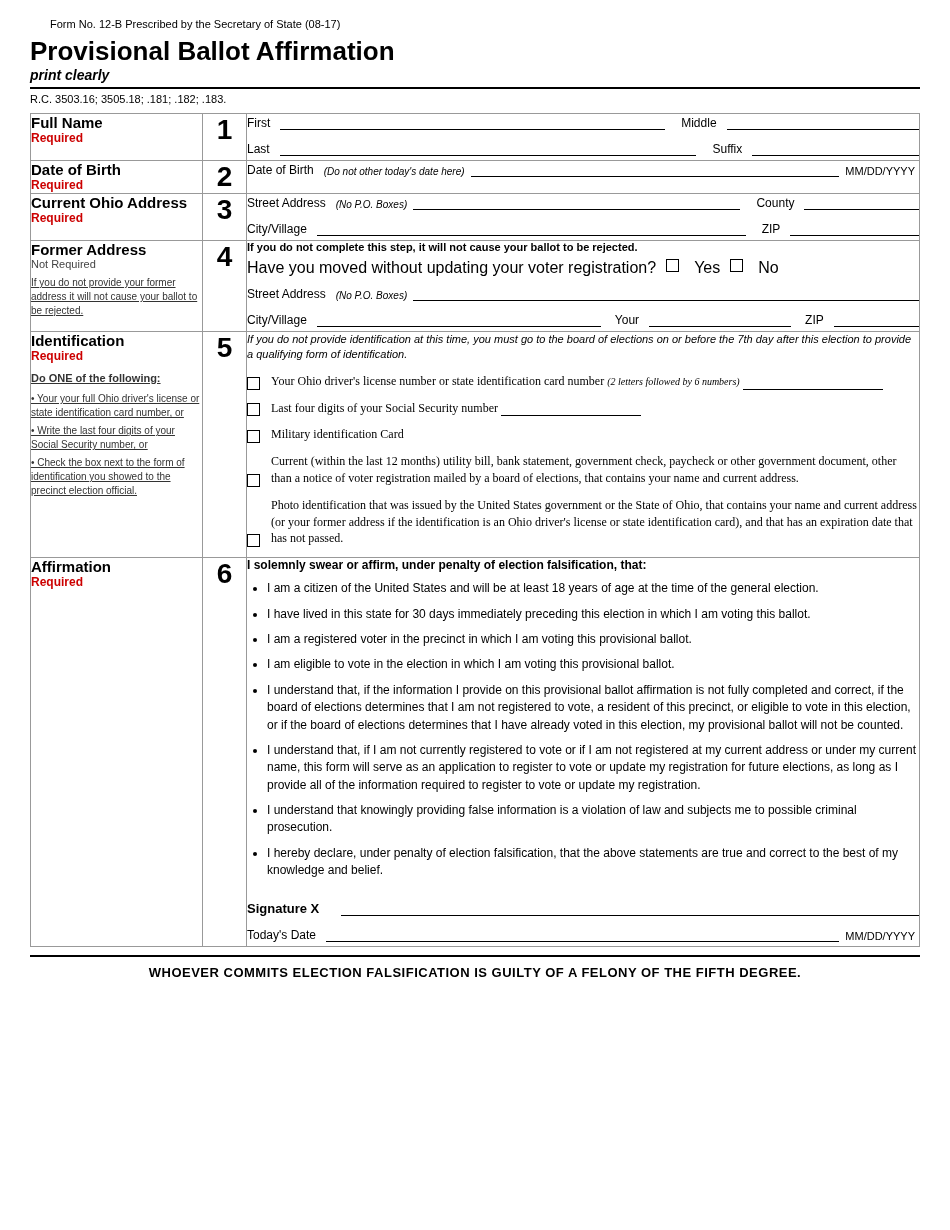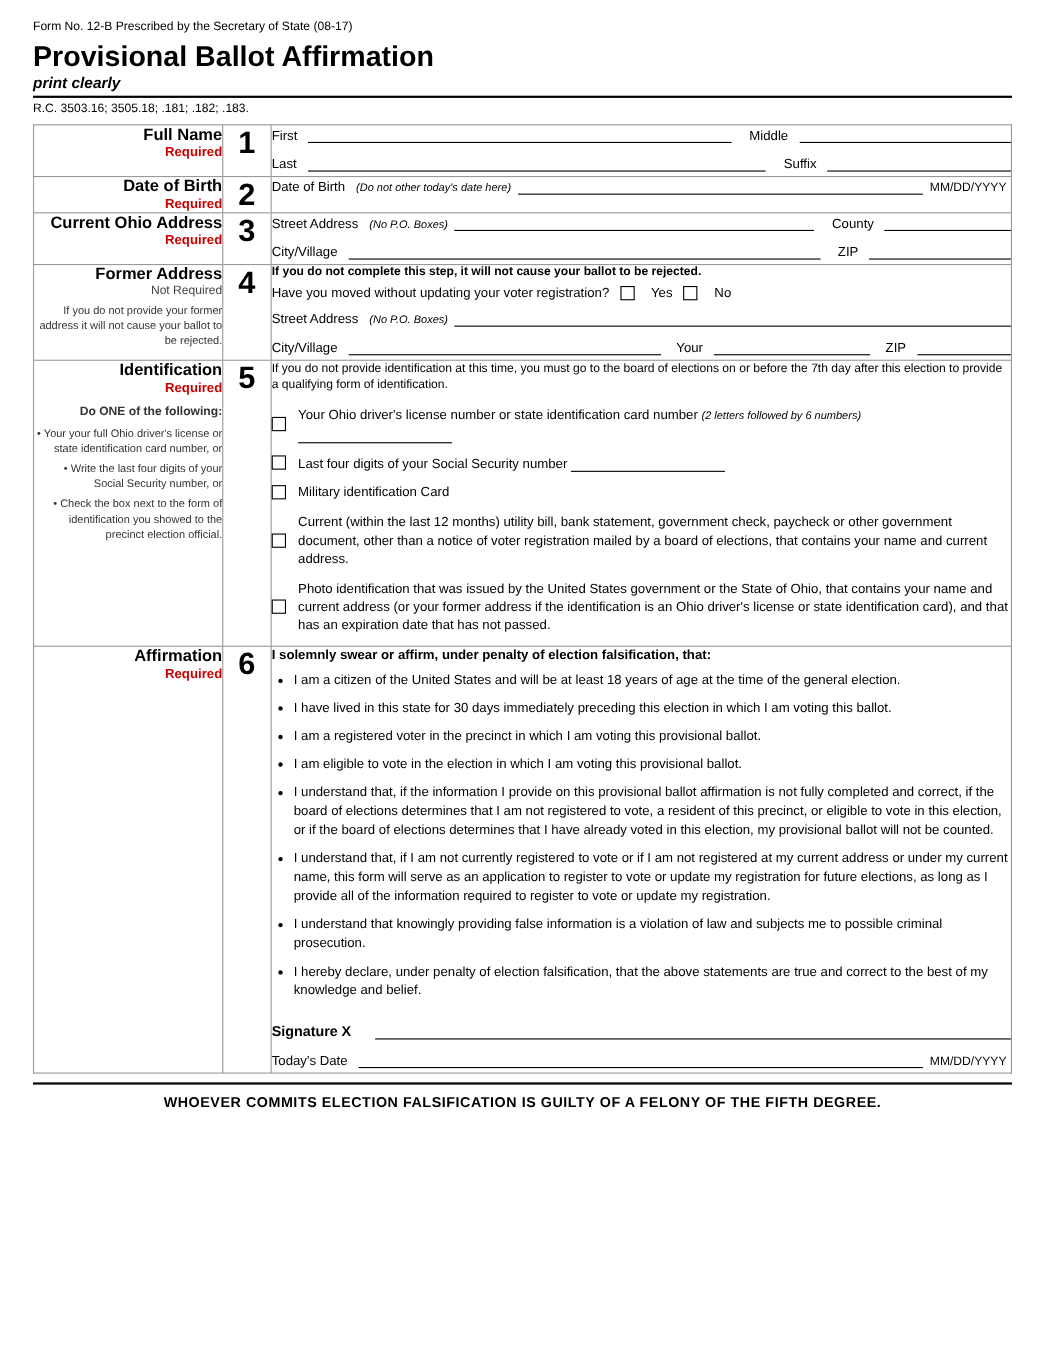--- a/index.html
+++ b/index.html
@@ -4,62 +4,62 @@
   <style>
     * { box-sizing: border-box; margin: 0; padding: 0; }
     body {
       font-family: Arial, sans-serif;
       font-size: 12px;
       background: #fff;
       color: #000;
       width: 950px;
       padding: 18px 30px 18px 30px;
     }
-    .form-meta { font-size: 11px; margin-bottom: 6px; }
+    .form-meta { font-size: 11px; margin-bottom: 6px; margin-left: 20px; }
     .form-title-row { display: flex; justify-content: space-between; align-items: baseline; border-bottom: 2px solid #000; padding-bottom: 4px; margin-bottom: 4px; flex-direction: column; }
     .form-title { font-size: 26px; font-weight: 900; }
     .print-clearly { font-style: italic; font-weight: bold; font-size: 14px; }
     .rc-line { font-size: 11px; margin-bottom: 8px; }
     
     .form-table { width: 100%; border-collapse: collapse; }
     .form-table td, .form-table th { border: 1px solid #999; vertical-align: top; padding: 0; }
     
-    .label-cell { width: 172px; padding: 8px 8px; border-right: 1px solid #999; text-align: right; }
+    .label-cell { width: 172px; padding: 8px 8px; border-right: 1px solid #999; }
     .section-title { font-size: 15px; font-weight: bold; }
     .required-red { color: #cc0000; font-size: 12px; font-weight: bold; }
     .not-required { color: #444; font-size: 11px; }
-    .label-notes { font-size: 10px; color: #333; margin-top: 6px; line-height: 1.4; }
+    .label-notes { font-size: 10px; color: #333; margin-top: 6px; line-height: 1.4; text-decoration: underline; }
     
     .number-cell { width: 44px; text-align: center; vertical-align: middle; font-size: 28px; font-weight: 900; padding: 8px 4px; border-right: 1px solid #999; }
     
     .content-cell { padding: 8px 10px; vertical-align: top; }
     .field-row { display: flex; align-items: flex-end; margin-bottom: 10px; gap: 6px; }
     .field-label { font-size: 12px; white-space: nowrap; margin-right: 4px; }
     .field-spacer { flex: 1; border-bottom: 1px solid #000; height: 16px; }
     .field-note { font-size: 10px; font-style: italic; }
     
     .checkbox-sq { display: inline-block; width: 13px; height: 13px; border: 1px solid #000; margin-right: 5px; vertical-align: middle; flex-shrink: 0; }
-    .id-option { display: flex; align-items: center; margin-bottom: 10px; gap: 6px; font-size: 12px; }
+    .id-option { display: flex; align-items: flex-end; margin-bottom: 10px; gap: 6px; font-size: 12px; font-family: Liberation Serif, serif; }
     .id-option-text { flex: 1; line-height: 1.4; }
     .id-option-line { border-bottom: 1px solid #000; width: 140px; display: inline-block; height: 15px; vertical-align: bottom; }
     
     .affirmation-bold { font-weight: bold; font-size: 12px; margin-bottom: 8px; }
     .affirmation-list { list-style: disc; margin-left: 20px; }
     .affirmation-list li { margin-bottom: 8px; line-height: 1.45; font-size: 12px; }
     .signature-section { margin-top: 18px; }
     .signature-row { display: flex; align-items: flex-end; gap: 22px; margin-bottom: 10px; }
     .signature-label { font-size: 13px; font-weight: bold; }
     .signature-line { flex: 1; border-bottom: 1px solid #000; height: 18px; }
     .footer-bar { border-top: 2px solid #000; margin-top: 8px; padding-top: 8px; text-align: center; font-size: 13px; font-weight: 900; letter-spacing: 0.5px; }
     
     .former-warning { font-weight: bold; font-size: 11px; margin-bottom: 6px; }
-    .moved-row { display: flex; align-items: center; gap: 10px; font-size: 12px; margin-bottom: 8px; }
+    .moved-row { display: flex; gap: 10px; font-size: 16px; margin-bottom: 8px; }
     .city-state-zip-row { display: flex; align-items: flex-end; gap: 6px; }
     
-    .id-note { font-size: 11px; margin-bottom: 10px; line-height: 1.4; }
+    .id-note { font-size: 11px; font-style: italic; margin-bottom: 10px; line-height: 1.4; }
   </style>
 </head>
 <body>
 
 <div class="form-meta">Form No. 12-B Prescribed by the Secretary of State (08-17)</div>
 
 <div class="form-title-row">
   <div class="form-title">Provisional Ballot Affirmation</div>
   <div class="print-clearly">print clearly</div>
 </div>

